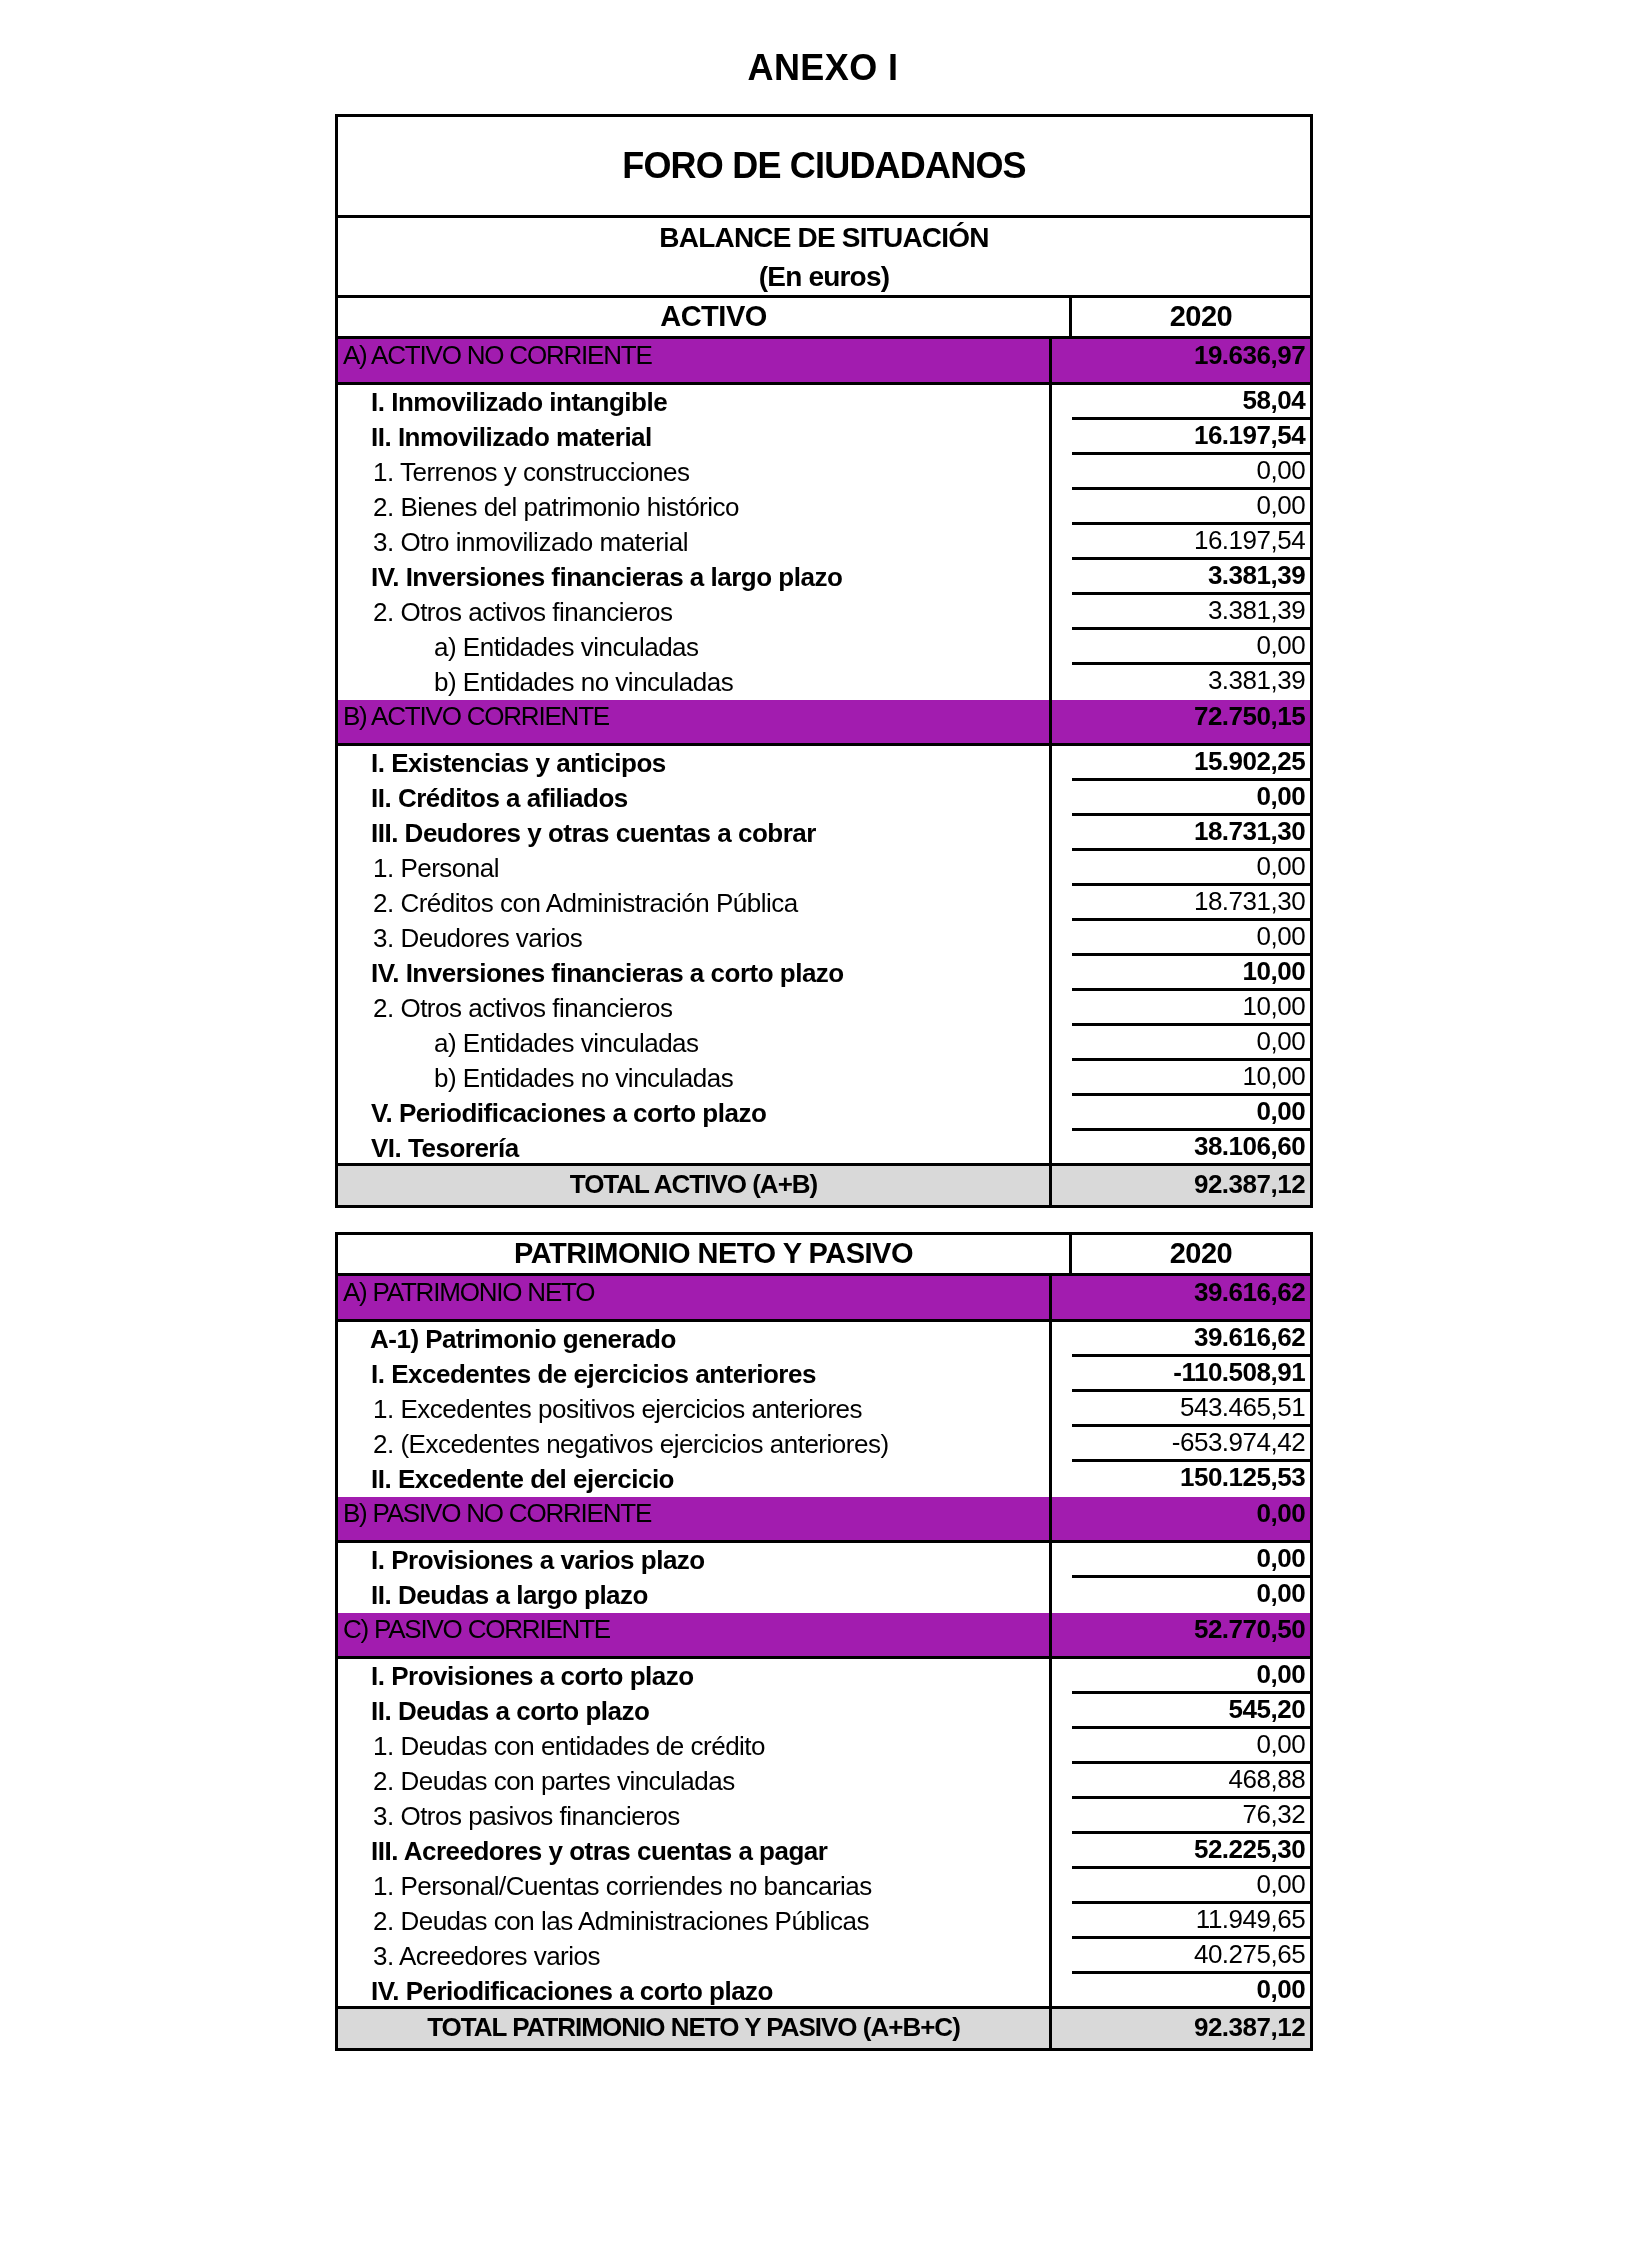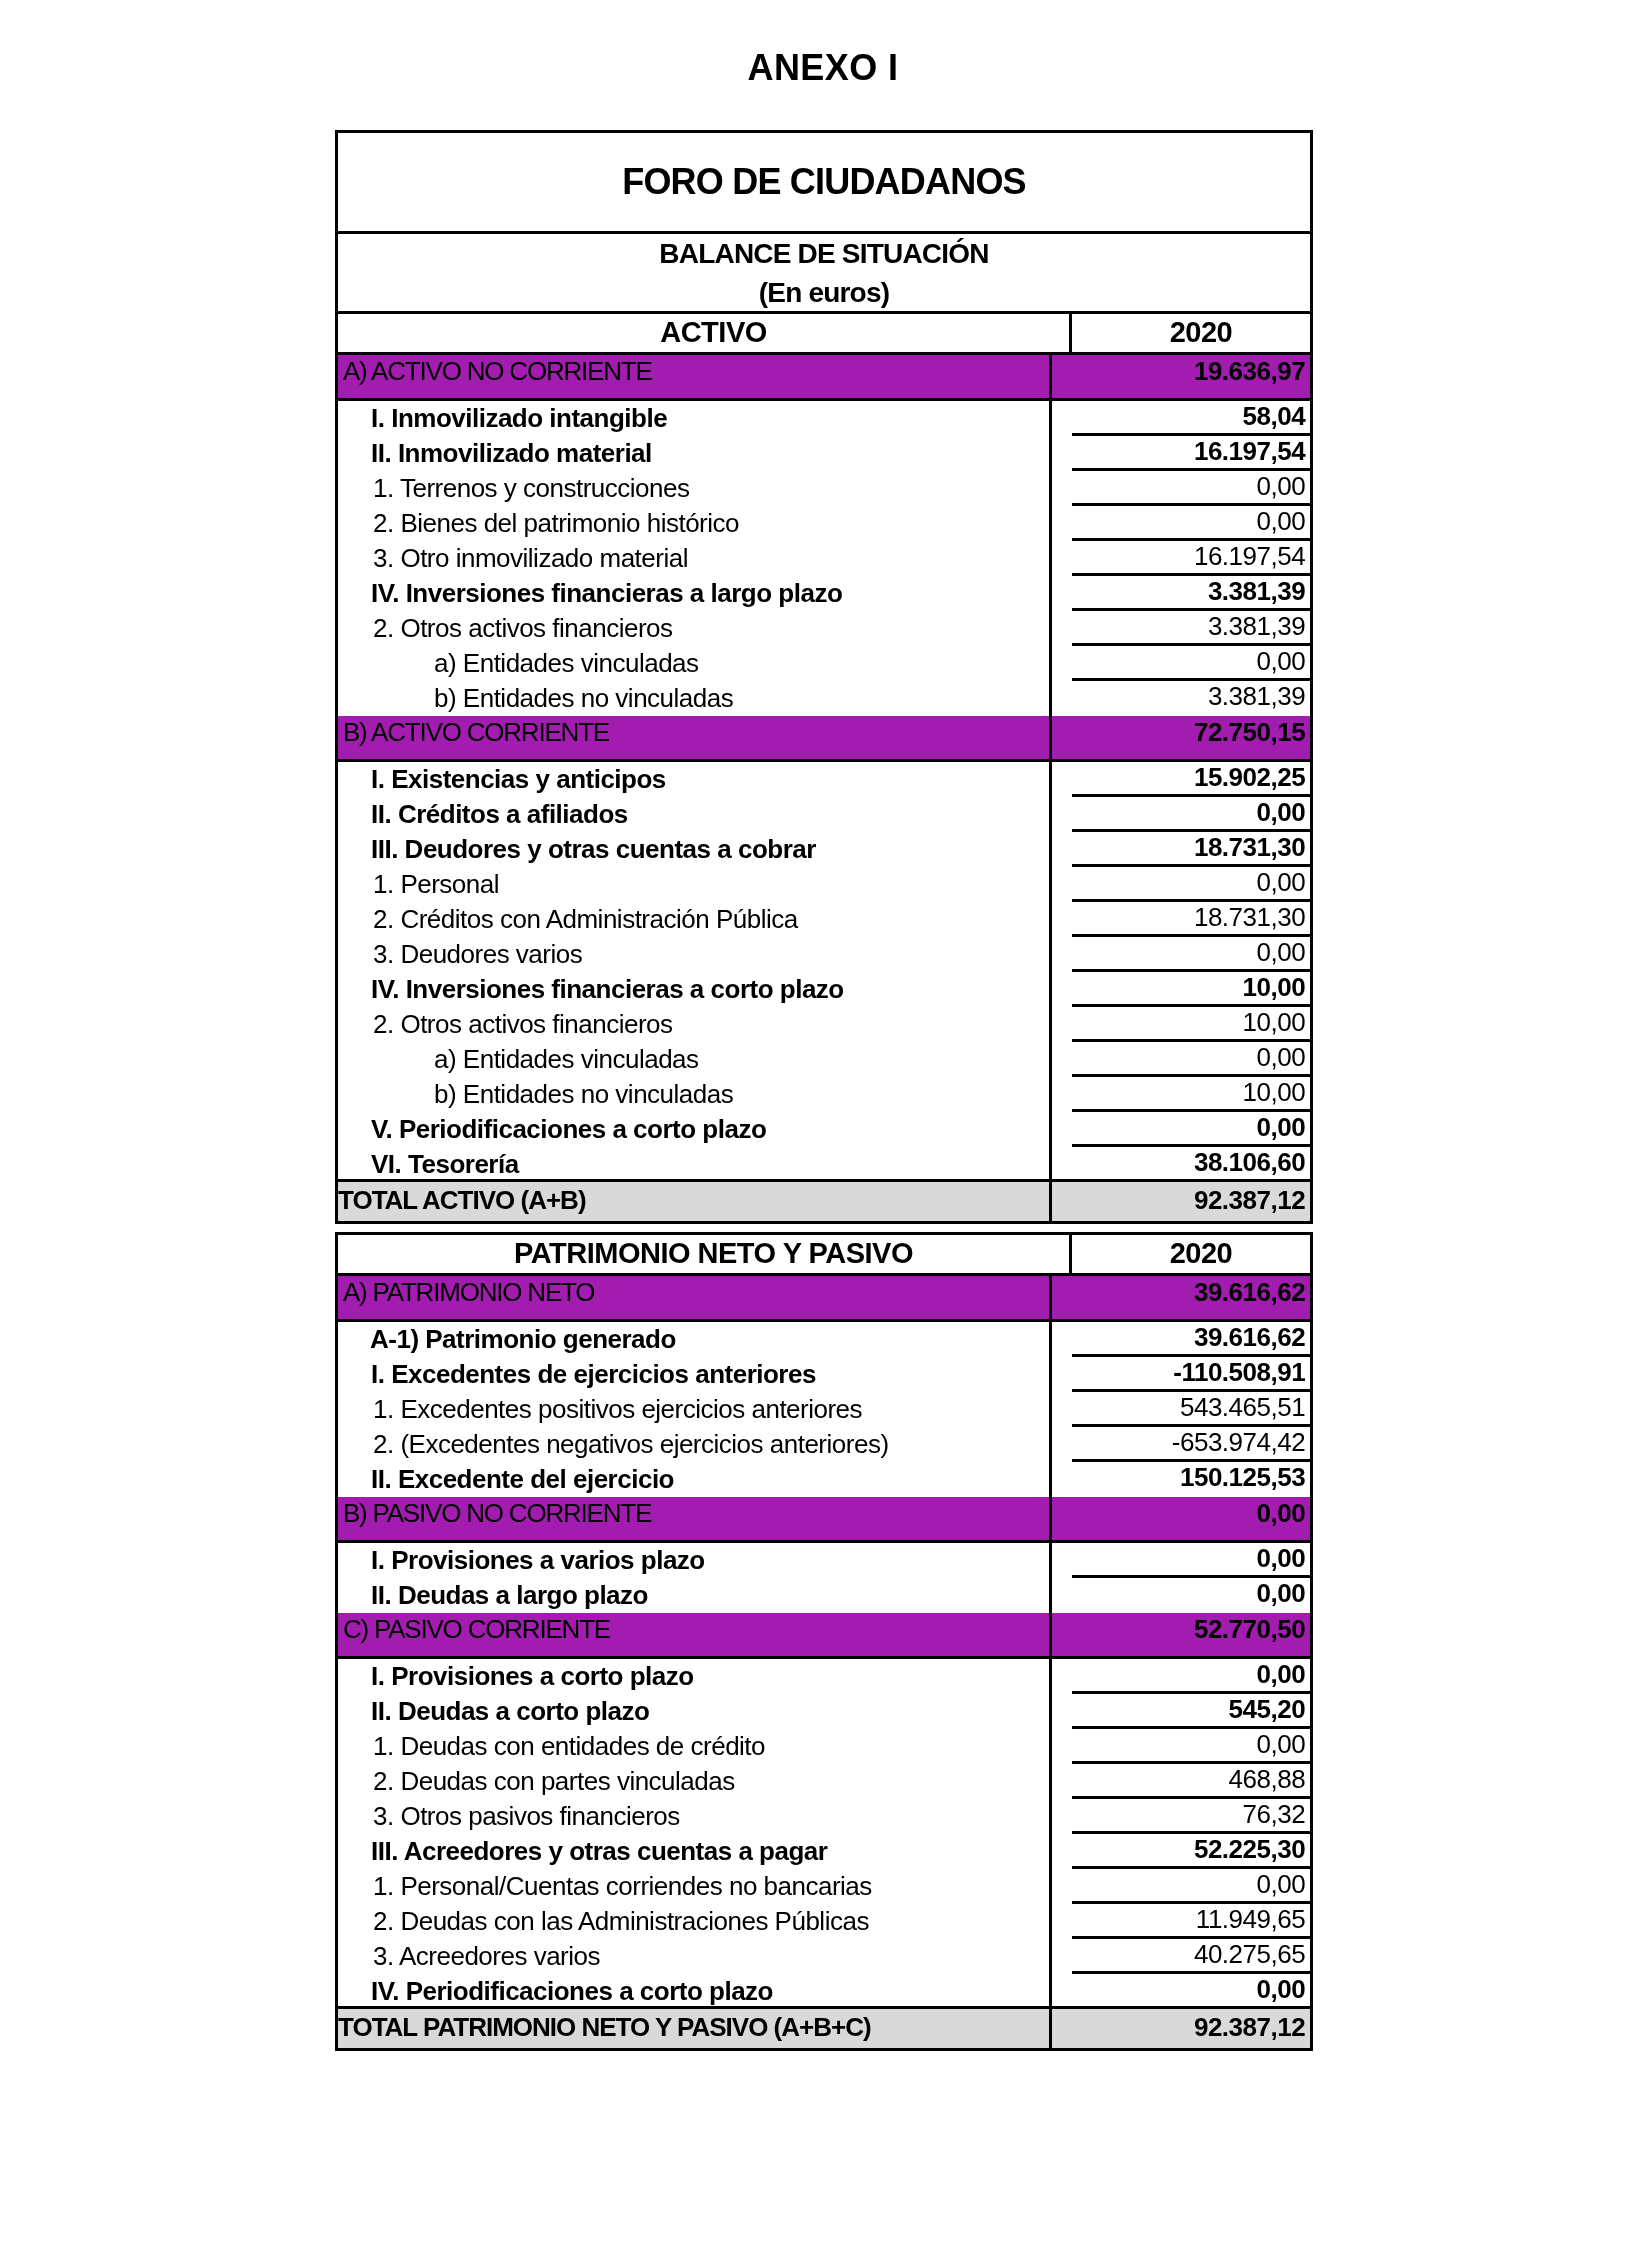--- a/index.html
+++ b/index.html
@@ -8,21 +8,21 @@
     font-family: "Liberation Sans", sans-serif; color: #000;
   }
   .page-title {
     position: absolute; left: 0; width: 1646px; top: 47px;
     text-align: center; font-weight: bold; font-size: 36px; letter-spacing: 0.4px;
   }
   .tbl {
     position: absolute; left: 335px; width: 978px;
     border: 3.3px solid #000; box-sizing: border-box;
   }
-  #table-activo { top: 130px; }
+  #table-activo { top: 114px; }
   #table-pasivo { top: 1232px; }
   .title-box {
     height: 101px; border-bottom: 3.3px solid #000; box-sizing: border-box;
     display: flex; align-items: center; justify-content: center;
     font-weight: bold; font-size: 36px; letter-spacing: -0.8px;
   }
   .subtitle-box {
     height: 80px; border-bottom: 3.3px solid #000; box-sizing: border-box;
     text-align: center; font-weight: bold; font-size: 28px; letter-spacing: -0.8px;
     line-height: 39px; padding-top: 0;
@@ -44,21 +44,21 @@
   .row.hdr .lbl, .row.hdr .val {
     text-align: center; font-weight: bold; font-size: 29px; line-height: 37px;
     border-bottom: none; padding: 0;
   }
   .row.sec { background: #a21caf; border-bottom: 3.3px solid #000; height: 46px; }
   .row.sec .lbl { padding-left: 4.9px; font-size: 26px; letter-spacing: -1.2px; line-height: 33px;}
   .row.sec .val { border-bottom: none; line-height: 33px; font-weight: bold; }
   .row.bold .lbl { font-weight: bold; }
   .row.bold .val { font-weight: bold; }
   .row.total { background: #d9d9d9; height: 39px; border-top: 0; }
-  .row.total .lbl { font-weight: bold; letter-spacing: -1px; line-height: 37px; }
+  .row.total .lbl { text-align: center; font-weight: bold; letter-spacing: -1px; line-height: 37px; }
   .row.total .val { border-bottom: none; font-weight: bold; line-height: 37px; }
   .ind-a1 { padding-left: 32px; }
   .ind1 { padding-left: 33px; }
   .ind2 { padding-left: 35px; }
   .ind3 { padding-left: 96px; }
   .row.last .val { border-bottom: none; }
   .row.pre-total { border-bottom: 3.3px solid #000; }
 </style>
 </head>
 <body>

